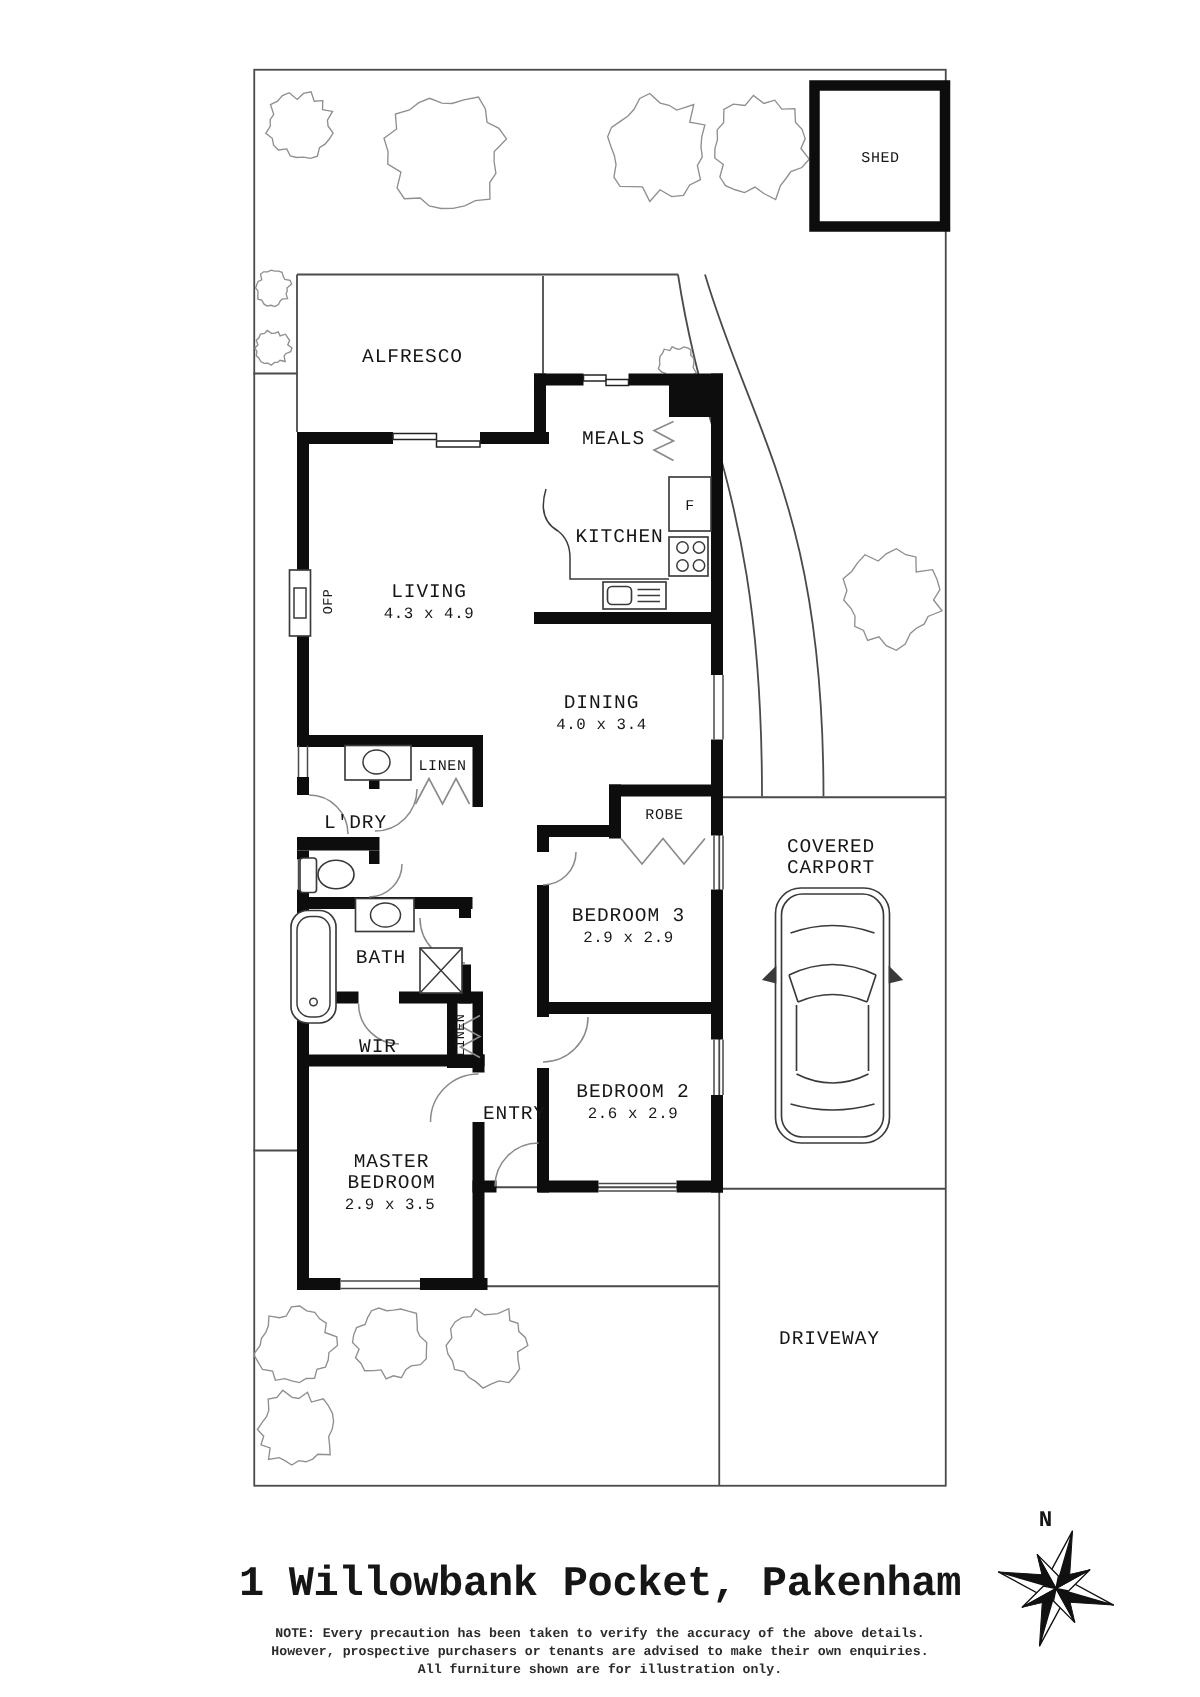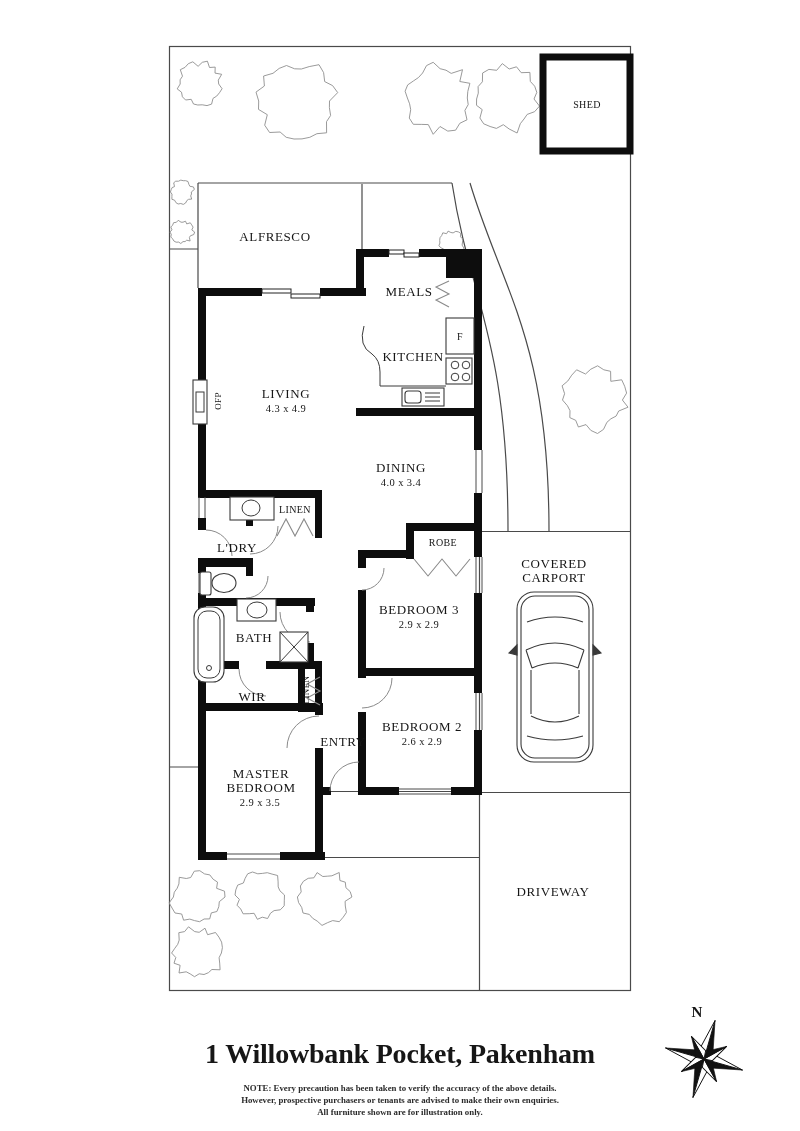--- a/index.html
+++ b/index.html
@@ -1,17 +1,17 @@
 <!DOCTYPE html>
 <html><head>
 <meta charset="utf-8">
 <style>
   html,body{margin:0;padding:0;background:#fff;}
   .page{position:relative;width:800px;height:1131px;background:#ffffff;overflow:hidden;
-        font-family:Liberation Serif, serif;}
+        font-family:Liberation Mono, monospace;}
   svg{position:absolute;left:0;top:0;}
   .thin{stroke:#4a4a4a;stroke-width:1.2;fill:none;}
   .wall{fill:#0d0d0d;stroke:none;}
   .fix{stroke:#3a3a3a;stroke-width:1.1;fill:#ffffff;}
   .fixline{stroke:#3a3a3a;stroke-width:1;fill:none;}
   .win{stroke:#4a4a4a;stroke-width:1;fill:none;}
   .slider{fill:#ffffff;stroke:#222;stroke-width:1;}
   .arc{stroke:#8a8a8a;stroke-width:1;fill:none;}
   .zig{stroke:#8a8a8a;stroke-width:1.1;fill:none;}
   #trees path{fill:none;stroke:#8f8f8f;stroke-width:0.9;}

